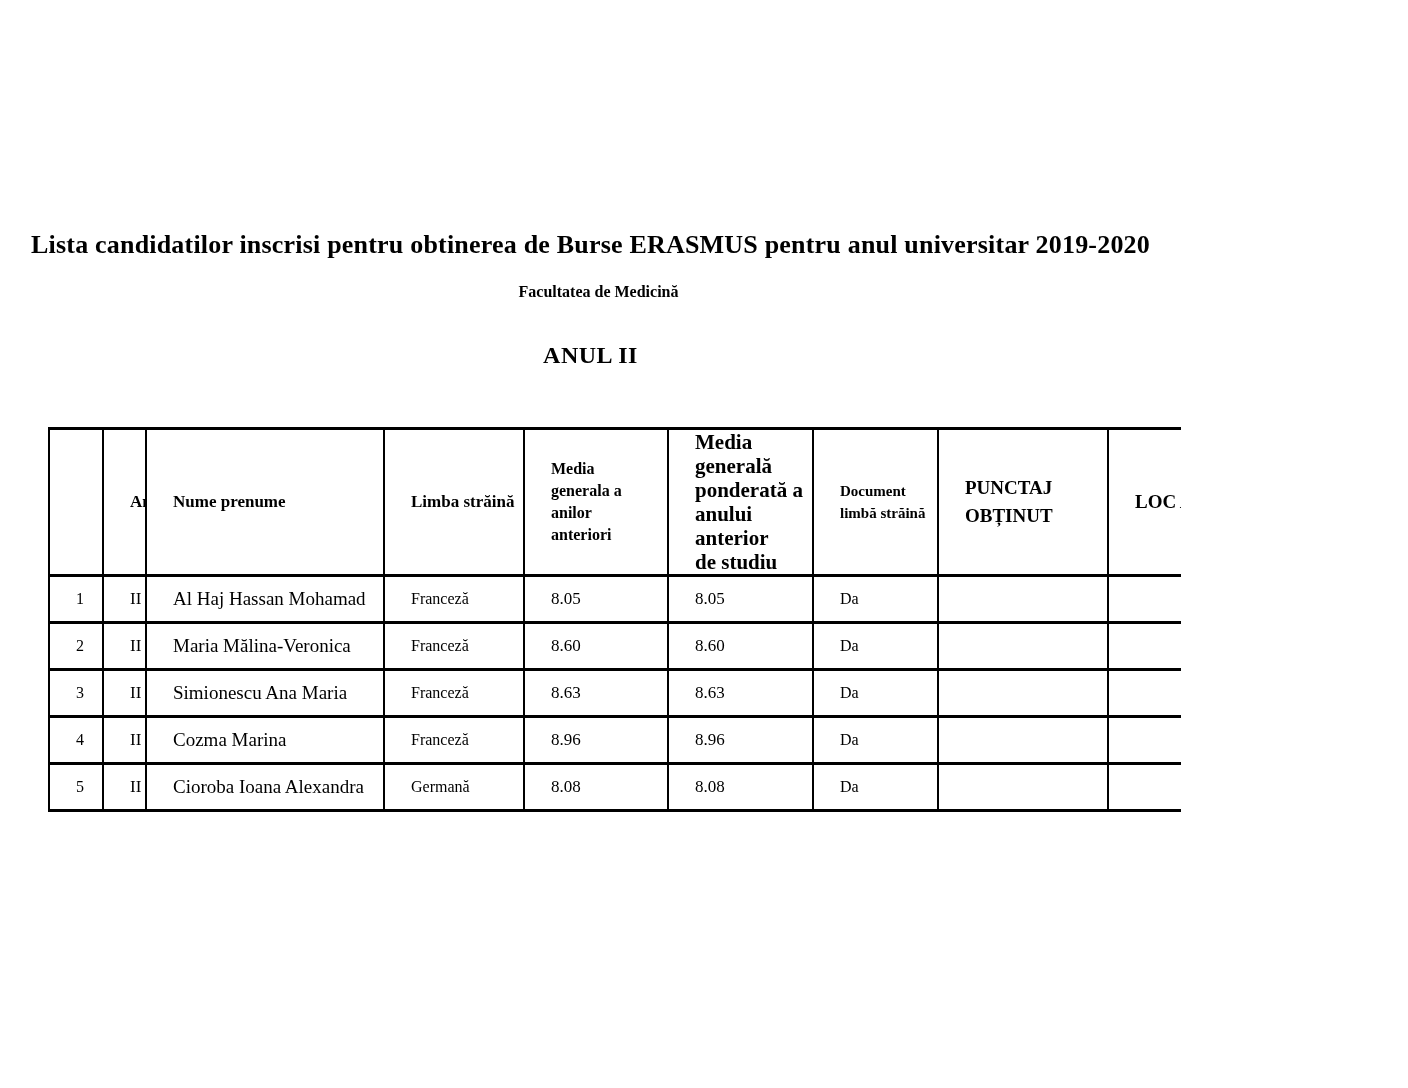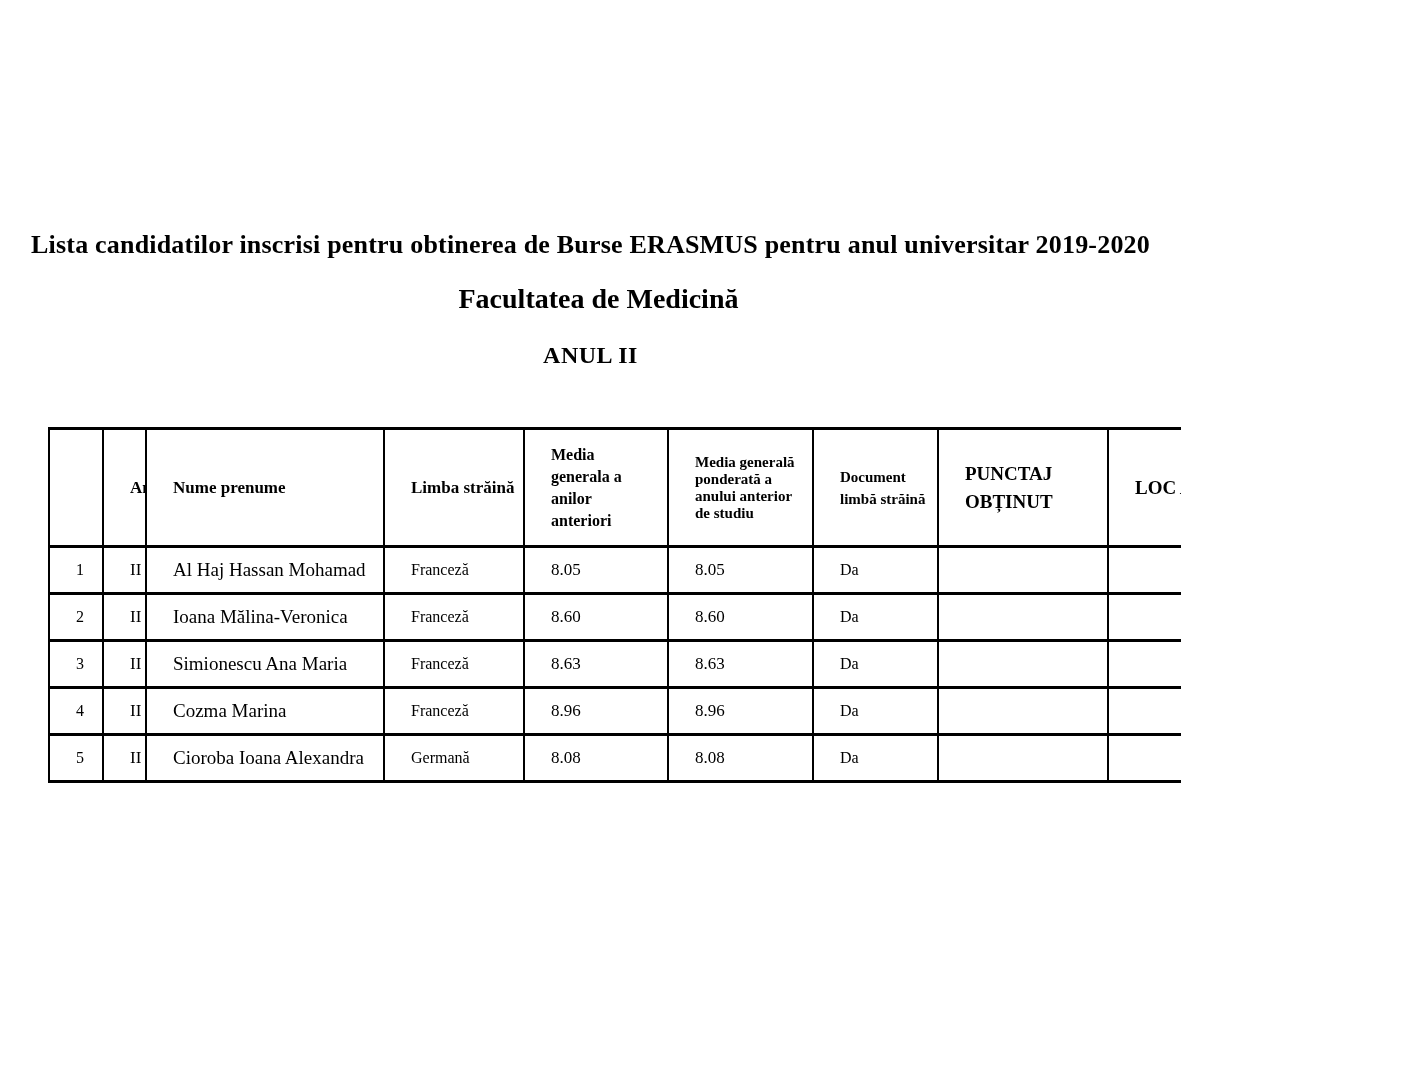--- a/index.html
+++ b/index.html
@@ -27,21 +27,21 @@
     font-weight: bold;
     letter-spacing: 0.2px;
   }
   .doc-subtitle {
     position: absolute;
     left: 16px;
     right: 0;
     top: 283px;
     margin: 0;
     text-align: center;
-    font-size: 28px;
+    font-size: 16px;
     font-weight: bold;
   }
   .doc-year {
     position: absolute;
     left: 0;
     right: 0;
     top: 335px;
     margin: 7px;
     text-align: center;
     font-size: 24px;
@@ -66,21 +66,21 @@
     text-align: left;
     padding: 0 6px 0 26px;
     overflow: hidden;
     box-sizing: border-box;
   }
   thead tr { height: 118px; }
   tbody tr { height: 47px; }
 
   th { font-weight: bold; font-size: 17px; white-space: pre-line; }
   th.h-media1 { font-size: 16px; line-height: 22px; }
-  th.h-media2 { font-size: 15px; line-height: 17px; }
+  th.h-media2 { font-size: 21px; line-height: 24px; }
   th.h-doc    { font-size: 15px; line-height: 22px; }
   th.h-big    { font-size: 19px; line-height: 28px; }
 
   td          { font-size: 16px; }
   td.c-name   { font-size: 19px; margin-left: 44px; }
   td.c-an     { font-size: 17px; font-family: Liberation Serif, serif; }
   td.c-num    { font-size: 17px; text-align: center; padding: 0; }
 </style>
 </head>
 <body>
@@ -135,21 +135,21 @@
         <td class="c-num">8.05</td>
         <td class="c-num">8.05</td>
         <td>Da</td>
         <td></td>
         <td></td>
         <td></td>
       </tr>
       <tr>
         <td>2</td>
         <td class="c-an">II</td>
-        <td class="c-name">Ioana Mălina-Veronica</td>
+        <td class="c-name">Maria Mălina-Veronica</td>
         <td>Franceză</td>
         <td class="c-num">8.60</td>
         <td class="c-num">8.60</td>
         <td>Da</td>
         <td></td>
         <td></td>
         <td></td>
       </tr>
       <tr>
         <td>3</td>

